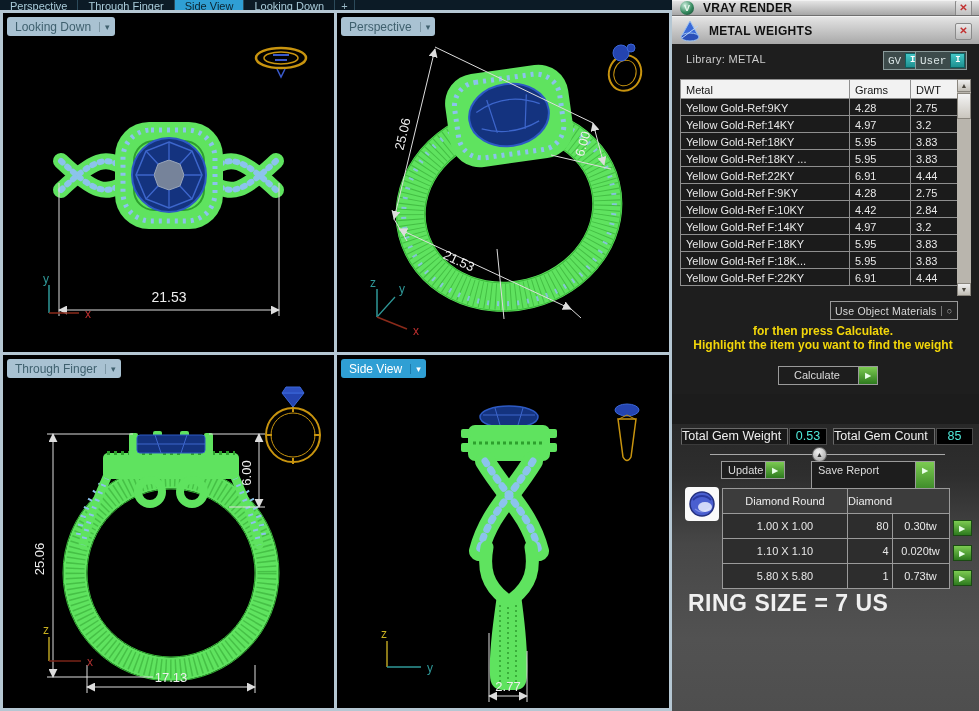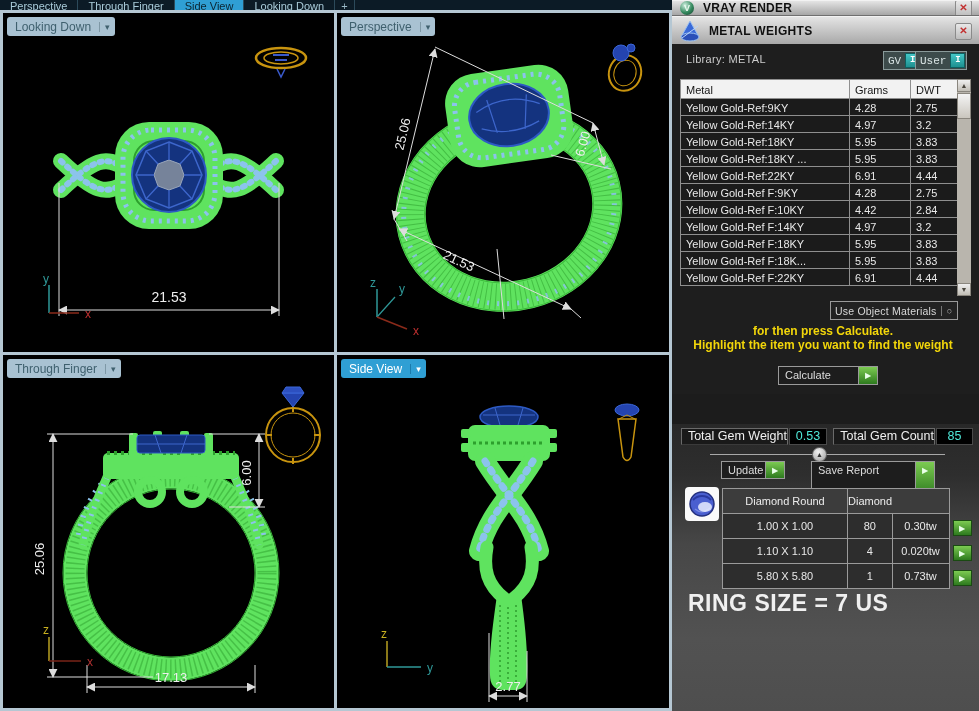--- a/index.html
+++ b/index.html
@@ -68,51 +68,51 @@
   
   .uobtn{position:absolute;left:158px;top:257px;width:128px;height:19px;box-sizing:border-box;
          display:flex;align-items:center;background:#222;border:1px solid #9a9a9a;
          color:#d8d8d8;font-size:10.5px;}
   .uobtn .uolabel{flex:1;padding-left:4px;letter-spacing:.2px;white-space:nowrap;}
   .uocircle{width:15px;border-left:1px solid #777;color:#b9b9b9;font-size:9px;text-align:center;}
   .instr{position:absolute;left:2px;top:280px;width:298px;text-align:center;
          color:#f2d60a;font-size:12px;font-weight:bold;line-height:14px;}
   .cmdbtn{position:absolute;display:flex;align-items:stretch;box-sizing:border-box;
           border:1px solid #9a9a9a;background:#1d1d1d;}
-  .calcbtn{left:106px;top:322px;width:100px;height:19px;}
+  .calcbtn{left:106px;top:322px;width:100px;height:19px;padding-left:9px;}
   .cmdlabel{flex:1;color:#dcdcdc;font-size:11px;padding:2px 0 0 6px;white-space:nowrap;}
   .garrow{width:18px;background:linear-gradient(#7ccb52,#2d7a1e);border-left:1px solid #9a9a9a;
           color:#eaffea;font-size:8px;text-align:center;line-height:17px;}
   .garrow-sq{display:inline-block;width:19px;height:16px;background:linear-gradient(#7ccb52,#2d7a1e);
           border:1px solid #1a4a12;color:#eaffea;font-size:8px;text-align:center;line-height:15px;box-sizing:border-box;}
   
   .gcontent{position:absolute;left:0;top:424px;width:307px;height:287px;
             background:linear-gradient(#282828,#2e2e2e 18%,#474747 42%,#525252 75%,#4e4e4e);}
   .gem-icon-sq{width:24px;height:24px;background:linear-gradient(#2aa0b8,#135f78);border:1px solid #0a3a4a;
             display:flex;align-items:center;justify-content:center;}
   .tbox{position:absolute;top:4px;height:17px;box-sizing:border-box;background:#191919;
         border:1px solid #6a6a6a;border-bottom-color:#3a3a3a;color:#f0f0f0;font-size:12.5px;
-        text-align:right;line-height:15px;white-space:nowrap;}
+        text-align:left;line-height:15px;white-space:nowrap;}
   .vbox{position:absolute;top:4px;height:17px;box-sizing:border-box;background:#000;
         border:1px solid #4a4a4a;color:#4fe8d8;font-size:12.5px;text-align:center;line-height:15px;}
   .gdivline{position:absolute;left:38px;right:34px;top:30px;border-top:1px solid #a8a8a8;}
   .gdivbtn{position:absolute;left:140px;top:23px;width:15px;height:15px;border-radius:50%;
         background:radial-gradient(circle at 40% 30%,#f2f2f2,#9a9a9a);border:1px solid #666;
         color:#333;font-size:7px;text-align:center;line-height:14px;box-sizing:border-box;}
   .updbtn{left:49px;top:37px;width:64px;height:18px;}
   .savbtn{left:139px;top:37px;width:124px;height:36px;}
   
   .gthumb{position:absolute;left:13px;top:63px;}
   .gtable{position:absolute;left:50px;top:64px;display:table;border-collapse:collapse;}
   .grow{display:table-row;height:25px;}
   .gc{display:table-cell;font-size:11px;color:#e8e8e8;background:#2d2d2d;border:1px solid #9a9a9a;
       text-align:center;vertical-align:middle;padding:0 3px;}
   .gh{display:table-cell;font-size:11px;color:#ececec;background:#3c3c3c;border:1px solid #9a9a9a;
       text-align:center;vertical-align:middle;}
-  .gs{width:118px;} .gcount{width:32px;} .gw{width:50px;}
+  .gs{width:118px;} .gcount{width:32px;text-align:right;} .gw{width:50px;}
   .gbtncell{display:table-cell;border:none;background:transparent;padding:0 0 0 3px;vertical-align:middle;}
   .ringsize{position:absolute;left:16px;top:166px;color:#f0f0f0;font-size:23px;font-weight:bold;letter-spacing:.5px;}
 </style>
 </head>
 <body>
 
 <div id="root">
 
   <div class="tabbar">
     <div class="tab">Perspective</div>

